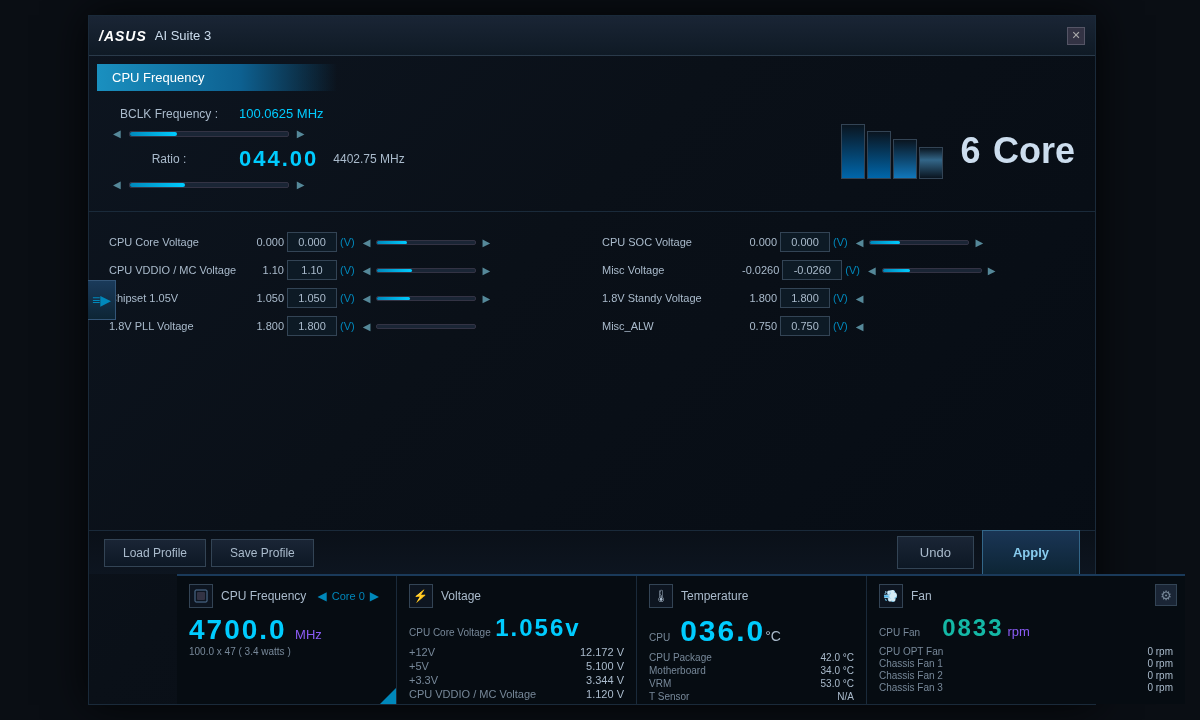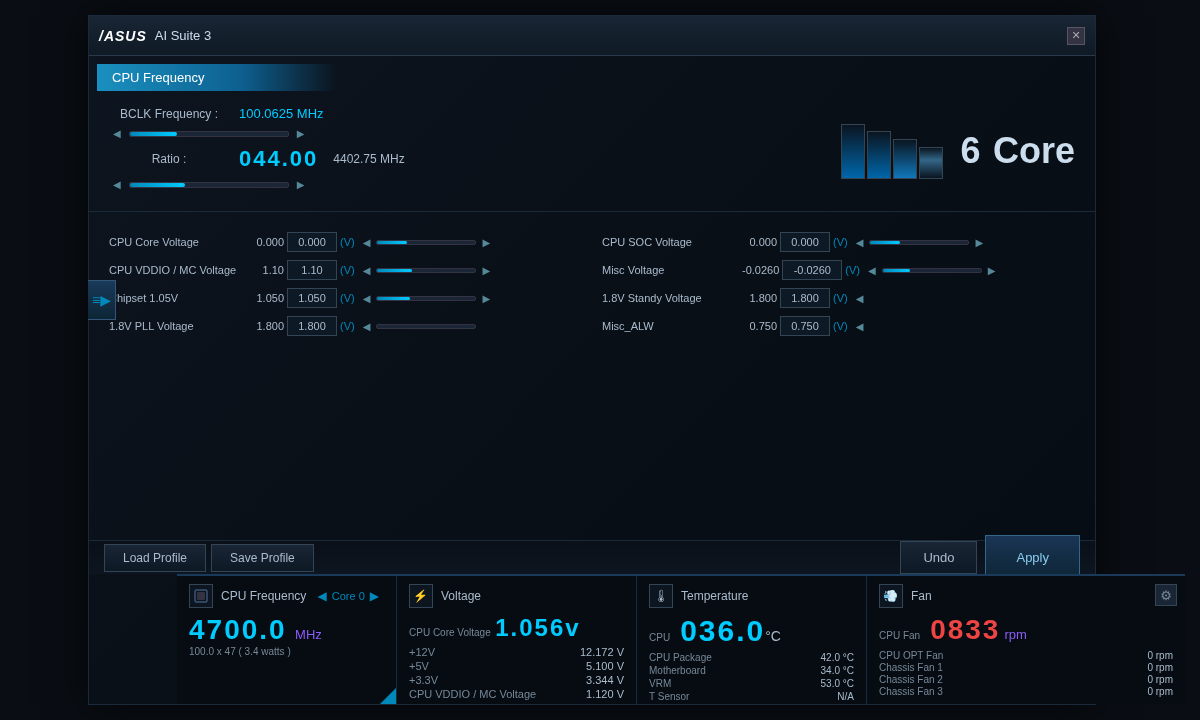--- a/index.html
+++ b/index.html
@@ -274,20 +274,21 @@
       margin-right: 5px;
     }
 
     .apply-btn {
       background: linear-gradient(180deg, #1a3555 0%, #0d2535 100%);
       border: 1px solid #336688;
       color: #88ccee;
       padding: 14px 30px;
       font-size: 13px;
       cursor: pointer;
+      font-weight: bold;
     }
 
     .undo-btn {
       background: linear-gradient(180deg, #1a2535 0%, #0d1825 100%);
       border: 1px solid #334455;
       color: #aabbcc;
       padding: 8px 22px;
       font-size: 13px;
       cursor: pointer;
       margin-right: 8px;
@@ -389,24 +390,25 @@
       display: flex;
       justify-content: space-between;
       font-size: 10px;
       margin-top: 2px;
     }
 
     .temp-label { color: #778899; }
     .temp-val { color: #aabbcc; }
 
     .fan-big {
-      color: #ef4444;
-      font-size: 28px;
+      color: #14b8a6;
+      font-size: 24px;
       font-weight: bold;
       letter-spacing: 2px;
+      margin-left: 12px;
     }
 
     .fan-row {
       display: flex;
       justify-content: space-between;
       font-size: 10px;
       margin-top: 1px;
     }
 
     .volt-row-sm {
@@ -603,21 +605,21 @@
         <span class="voltage-name">Misc_ALW</span>
         <span class="voltage-num">0.750</span>
         <input class="voltage-input" value="0.750" style="">
         <span class="voltage-unit">(V)</span>
         <span class="slider-arrow">◀</span>
       </div>
     </div>
 
   </div>
 
-  <div style="position:absolute; bottom:130px; left:0; right:0; height:34px; background: linear-gradient(180deg,#0a1018 0%,#0d1520 100%); border-top:1px solid #1a2a3a; display:flex; align-items:center; padding:0 15px;">
+  <div style="position:absolute; bottom:130px; left:0; right:0; height:44px; background: linear-gradient(180deg,#0a1018 0%,#0d1520 100%); border-top:1px solid #1a2a3a; display:flex; align-items:center; padding:0 15px;">
     <button class="profile-btn">Load Profile</button>
     <button class="profile-btn">Save Profile</button>
     <div class="spacer"></div>
     <button class="undo-btn">Undo</button>
     <button class="apply-btn">Apply</button>
   </div>
 
   <div class="status-bar">
 
     <div class="status-panel" style="max-width:220px;">

